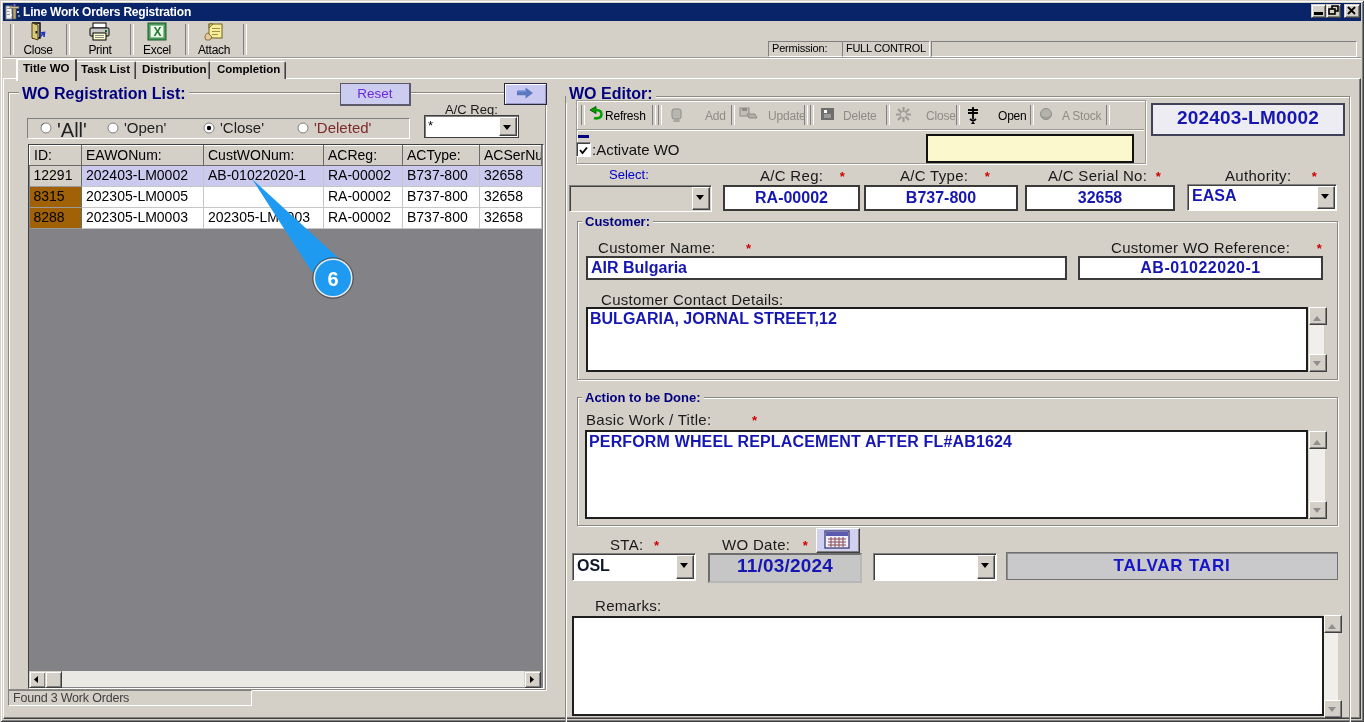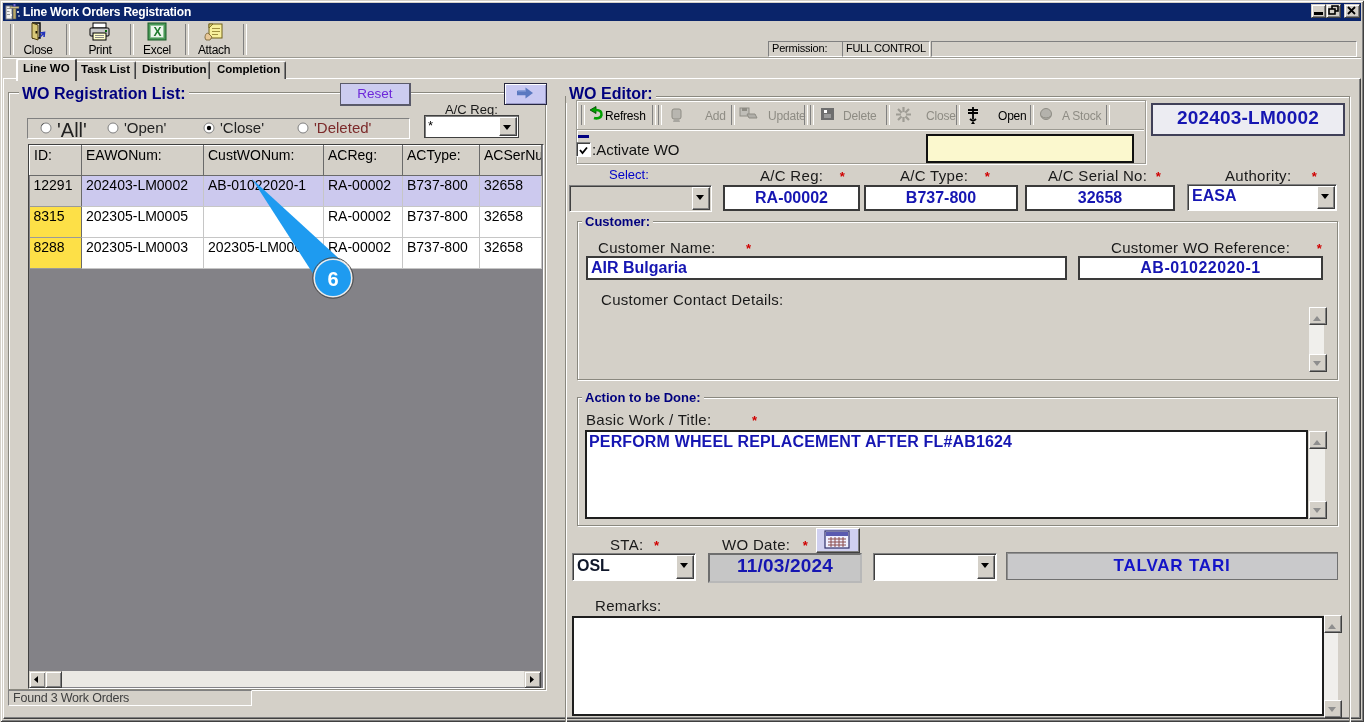--- a/index.html
+++ b/index.html
@@ -12,23 +12,23 @@
 .raise2{border-top:1px solid #d4d0c8;border-left:1px solid #d4d0c8;border-bottom:1px solid #404040;border-right:1px solid #404040;box-shadow:inset 1px 1px 0 #fff,inset -1px -1px 0 #808080;}
 .etch{border:1px solid #8a887f;box-shadow:1px 1px 0 #ffffff, inset 1px 1px 0 #ffffff;}
 .fld{background:#fff;border:1px solid #3a3a3a;color:#1616b2;font-weight:bold;font-size:16px;}
 .lbl{font-size:15px;letter-spacing:0.3px;color:#1a1a1a;}
 .ast{color:#d00000;font-size:13px;font-weight:bold;}
 .combtn{position:absolute;top:1px;right:1px;bottom:1px;width:16px;background:#d4d0c8;
  border-top:1px solid #fff;border-left:1px solid #fff;border-bottom:1px solid #404040;border-right:1px solid #404040;
  box-shadow:inset -1px -1px 0 #808080;}
 .combtn:after{content:"";position:absolute;left:3px;top:7px;border:4px solid transparent;border-top:5px solid #000;}
 .tb-sep{position:absolute;width:2px;border-left:1px solid #808080;border-right:1px solid #ffffff;}
-#win table td{height:18px;padding:0 0 12px 4px;border:1px solid #c6c6c6;border-width:0 1px 1px 0;background:#fff;color:#000;white-space:nowrap;overflow:hidden;}
+#win table td{height:18px;padding:0 0 2px 4px;border:1px solid #c6c6c6;border-width:0 1px 1px 0;background:#fff;color:#000;white-space:nowrap;overflow:hidden;}
 #win td.gh{font-size:14px;height:17px;background:#d4d0c8;border-top:1px solid #fff;border-left:1px solid #fff;border-right:1px solid #6a6a6a;border-bottom:1px solid #6a6a6a;}
-#win td.gid{font-size:14px;background:#fde047;border-right:1px solid #6a6a6a;border-bottom:1px solid #9a9a9a;}
+#win td.gid{font-size:14px;background:#a16207;border-right:1px solid #6a6a6a;border-bottom:1px solid #9a9a9a;}
 #win tr.sel td{background:#ccc9ee;}
 #win tr.sel td.gid{background:#d4d0c8;}
 .vsb{position:absolute;top:0;right:0;bottom:0;width:16px;background:#f0efec;}
 .sbup,.sbdn{position:absolute;left:0;width:16px;height:16px;background:#d4d0c8;
  border-top:1px solid #fff;border-left:1px solid #fff;border-bottom:1px solid #404040;border-right:1px solid #404040;box-shadow:inset -1px -1px 0 #808080;}
 .sbup{top:0;}.sbdn{bottom:0;}
 .sbup:after{content:"";position:absolute;left:3px;top:4px;border:4px solid transparent;border-bottom:5px solid #8e8e8e;}
 .sbdn:after{content:"";position:absolute;left:3px;top:6px;border:4px solid transparent;border-top:5px solid #8e8e8e;}
 .rtbtxt{position:absolute;top:109px;font-size:12px;letter-spacing:-0.2px;color:#000;}
 .rtbgray{position:absolute;top:109px;font-size:12px;letter-spacing:-0.2px;color:#8e8c84;}
@@ -128,21 +128,21 @@
 <div class="abs" style="left:3px;top:78px;right:3px;bottom:3px;border-top:1px solid #ffffff;border-left:1px solid #ffffff;border-right:1px solid #404040;border-bottom:1px solid #404040;box-shadow:inset -1px -1px 0 #808080;"></div>
 
 <div class="abs" style="left:75px;top:61px;width:59px;height:17px;background:#d4d0c8;border-top:1px solid #ffffff;border-left:1px solid #ffffff;border-right:1px solid #404040;box-shadow:inset -1px 0 0 #808080;border-top-left-radius:2px;border-top-right-radius:2px;"></div>
 <div class="abs" style="left:136px;top:61px;width:73px;height:17px;background:#d4d0c8;border-top:1px solid #ffffff;border-right:1px solid #404040;box-shadow:inset -1px 0 0 #808080;border-top-right-radius:2px;"></div>
 <div class="abs" style="left:210px;top:61px;width:75px;height:17px;background:#d4d0c8;border-top:1px solid #ffffff;border-right:1px solid #404040;box-shadow:inset -1px 0 0 #808080;border-top-right-radius:2px;"></div>
 <div class="abs" style="left:81px;top:63px;font-size:11.5px;font-weight:bold;color:#000;">Task List</div>
 <div class="abs" style="left:142px;top:63px;font-size:11.5px;font-weight:bold;color:#000;">Distribution</div>
 <div class="abs" style="left:217px;top:63px;font-size:11.5px;font-weight:bold;color:#000;">Completion</div>
 
 <div class="abs" style="left:16px;top:58px;width:57px;height:21px;background:#d4d0c8;border-top:2px solid #ffffff;border-left:2px solid #ffffff;border-right:2px solid #404040;border-top-left-radius:3px;border-top-right-radius:3px;"></div>
-<div class="abs" style="left:23px;top:62px;font-size:11.5px;font-weight:bold;color:#000;">Line WO</div>
+<div class="abs" style="left:23px;top:62px;font-size:11.5px;font-weight:bold;color:#000;">Title WO</div>
 
 <div class="abs etch" style="left:8px;top:92px;width:536px;height:596px;"></div>
 <div class="abs navy" style="left:19px;top:85px;font-size:16px;background:#d4d0c8;padding:0 3px;">WO Registration List:</div>
 
 <div class="abs" style="left:340px;top:83px;width:68px;height:20px;background:#ccccf0;border:1px solid #5a5a6a;border-right-width:2px;border-bottom-width:2px;text-align:center;font-size:13.5px;color:#6d28d9;line-height:19px;">Reset</div>
 
 <div class="abs" style="left:504px;top:83px;width:41px;height:20px;background:#c9c9f2;border:1px solid #26263e;box-shadow:inset 1px 1px 0 #ffffff,inset -1px -1px 0 #9a9ac8;">
 <svg width="39" height="18">
         <path d="M12 9 L22 9" stroke="#5b79c0" stroke-width="4.5"></path>
         <path d="M20.5 3.5 L28 9 L20.5 14.5 Z" fill="#5b79c0"></path>
@@ -326,20 +326,23 @@
       <div class="combtn"></div>
     </div>
 
 <div class="abs etch" style="left:577px;top:221px;width:759px;height:157px;"></div>
 <div class="abs navy" style="left:582px;top:214px;font-size:13px;background:#d4d0c8;padding:0 3px;">Customer:</div>
 <div class="abs lbl" style="left:598px;top:239px;">Customer Name: <span class="ast" style="margin-left:26px;">*</span></div>
 <div class="abs lbl" style="left:1111px;top:239px;">Customer WO Reference: <span class="ast" style="margin-left:22px;">*</span></div>
 <div class="abs fld" style="left:586px;top:256px;width:474px;height:20px;line-height:20px;padding-left:3px;border-width:2px;">AIR Bulgaria</div>
 <div class="abs fld" style="left:1078px;top:256px;width:241px;height:20px;text-align:center;line-height:20px;letter-spacing:0.5px;border-width:2px;">AB-01022020-1</div>
 <div class="abs lbl" style="left:601px;top:291px;">Customer Contact Details:</div>
+<div class="abs" style="left:586px;top:307px;width:718px;height:61px;background:#fff;border:2px solid #1e1e1e;">
+ <div class="blue" style="font-size:16px;padding:1px 0 0 2px;">BULGARIA, JORNAL STREET,12</div>
+</div>
 <div class="abs vsb" style="left:1309px;top:307px;width:15px;height:65px;">
       <div class="sbup"></div>
       <div class="sbdn"></div>
     </div>
 
 <div class="abs etch" style="left:577px;top:397px;width:759px;height:127px;"></div>
 <div class="abs navy" style="left:582px;top:390px;font-size:13px;background:#d4d0c8;padding:0 3px;">Action to be Done:</div>
 <div class="abs lbl" style="left:586px;top:411px;">Basic Work / Title: <span class="ast" style="margin-left:36px;">*</span></div>
 <div class="abs" style="left:585px;top:430px;width:719px;height:85px;background:#fff;border:2px solid #1e1e1e;">
  <div class="blue" style="font-size:16px;letter-spacing:0.15px;padding:1px 0 0 2px;">PERFORM WHEEL REPLACEMENT AFTER FL#AB1624</div>

